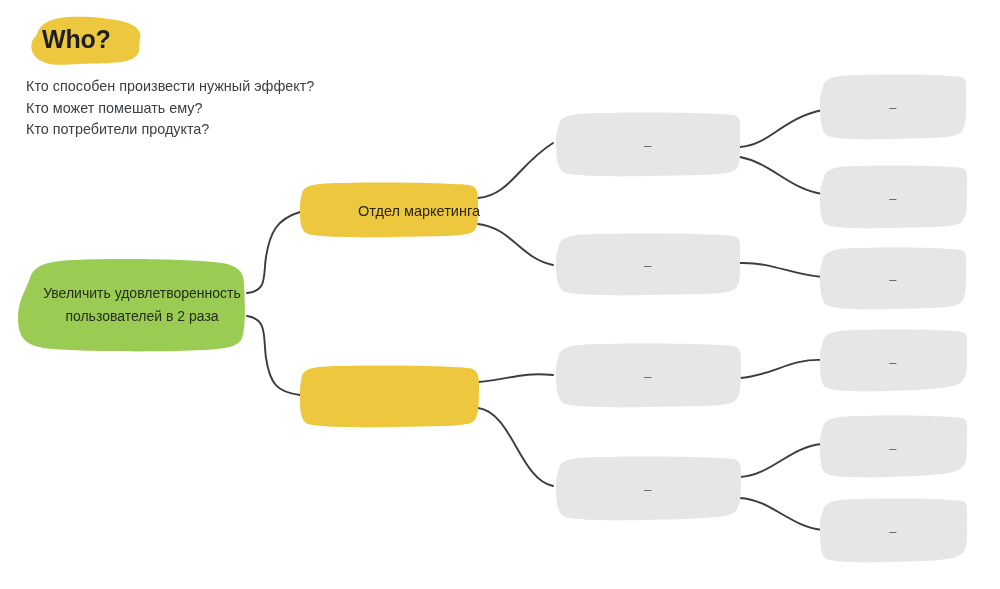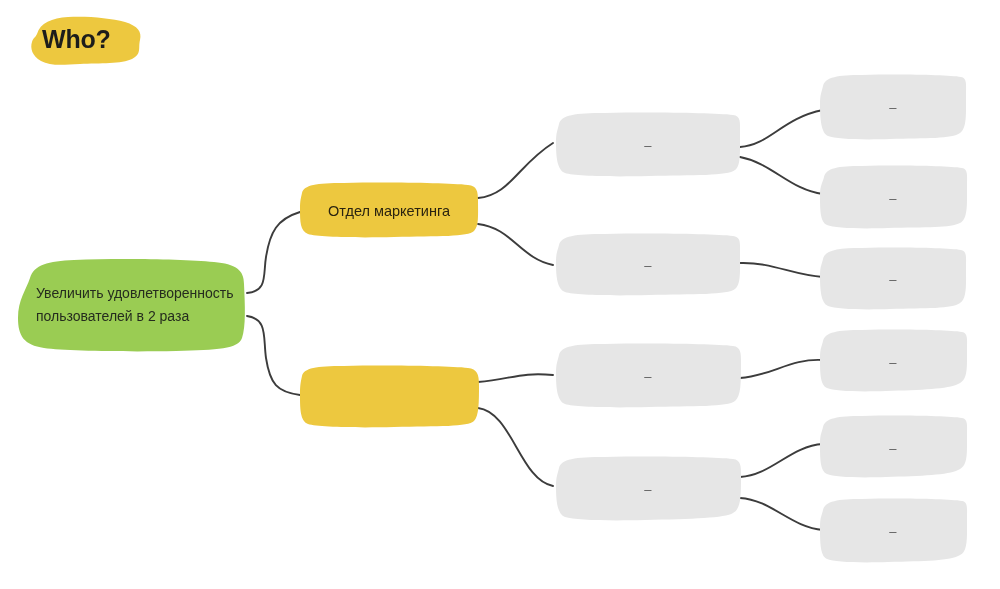--- a/index.html
+++ b/index.html
@@ -84,21 +84,21 @@
   }
   .node .node-label {
     position: relative;
     z-index: 1;
     line-height: 20px;
   }
 
   .node-root .node-label {
     font-size: 14px;
     color: #252c1e;
-    text-align: left;
+    text-align: center;
     width: 100%;
     padding-left: 22px;
     box-sizing: border-box;
     line-height: 23px;
   }
   .node-branch .node-label {
     font-size: 14.5px;
     color: #2b2410;
     line-height: 21px;
   }
@@ -142,32 +142,37 @@
 
 <div class="header">
   <div class="who-wrap">
     <svg class="who-blob" viewBox="0 0 118 54" xmlns="http://www.w3.org/2000/svg" preserveAspectRatio="none">
       <path d="M11,20 C14,9 26,4 42,3 C62,2 84,4 99,8 C112,12 116,18 114,26
                C112,34 116,40 106,45 C96,50 74,49 54,50 C36,51 24,52 15,47
                C6,42 4,34 6,28 C7,24 9,24 11,20 Z" fill="#edc83f"></path>
     </svg>
     <div class="who-text">Who?</div>
   </div>
+  <div class="questions">
+    <div class="q-line">Кто способен произвести нужный эффект?</div>
+    <div class="q-line">Кто может помешать ему?</div>
+    <div class="q-line">Кто потребители продукта?</div>
+  </div>
 </div>
 
 <div class="node node-root" style="left:14px; top:256px; width:234px; height:97px;">
   <svg class="node-svg" viewBox="0 0 234 97" xmlns="http://www.w3.org/2000/svg" preserveAspectRatio="none">
     <path d="M16,22 C20,9 34,5 60,4 C104,2 168,3 200,6 C222,8 230,14 230,28
              C231,50 232,70 228,82 C224,93 204,94 162,95 C112,96 52,95 30,92
              C10,89 4,80 4,62 C4,44 12,34 16,22 Z" fill="#9acc53"></path>
   </svg>
   <div class="node-label">Увеличить удовлетворенность пользователей в 2 раза</div>
 </div>
 
-<div class="node node-branch" style="left:298px; top:181px; width:182px; height:60px;">
+<div class="node node-branch" style="left:298px; top:181px; width:182px; height:60px;justify-content:flex-end;">
   <svg class="node-svg" viewBox="0 0 182 60" xmlns="http://www.w3.org/2000/svg" preserveAspectRatio="none">
     <path d="M4,12 C6,4 18,2 46,2 C90,1 150,2 170,4 C179,5 180,10 180,20
              C180,34 181,45 176,50 C170,56 140,55 96,56 C56,57 20,56 10,53
              C2,50 2,40 2,28 C2,19 3,17 4,12 Z" fill="#edc83f"></path>
   </svg>
   <div class="node-label">Отдел маркетинга</div>
 </div>
 
 <div class="node node-branch" style="left:298px; top:364px; width:182px; height:66px;">
   <svg class="node-svg" viewBox="0 0 182 66" xmlns="http://www.w3.org/2000/svg" preserveAspectRatio="none">

